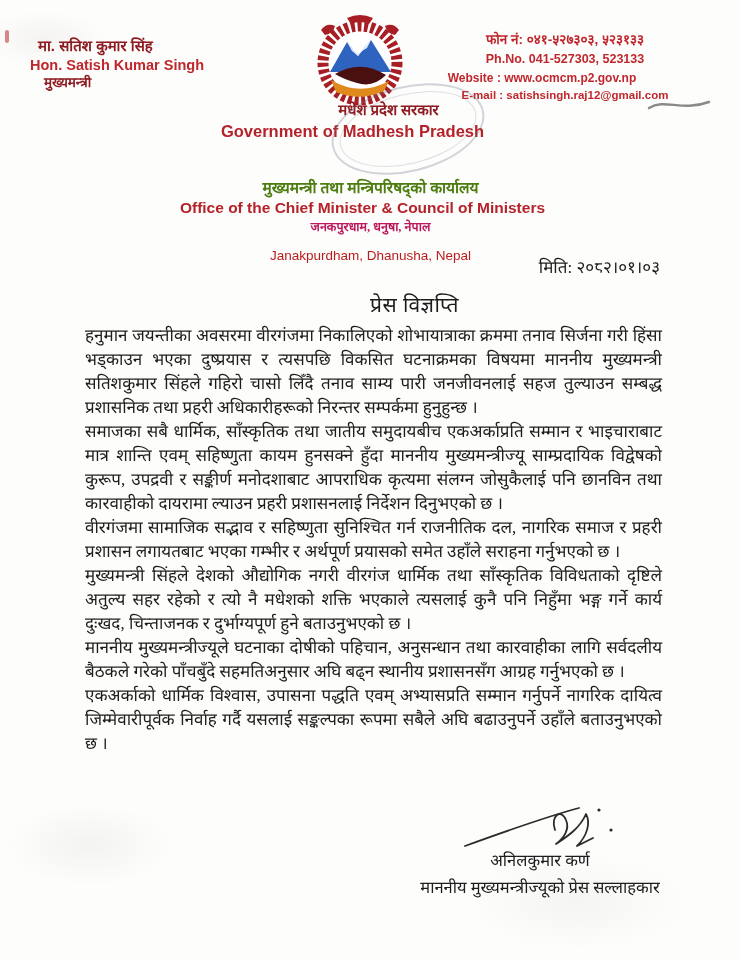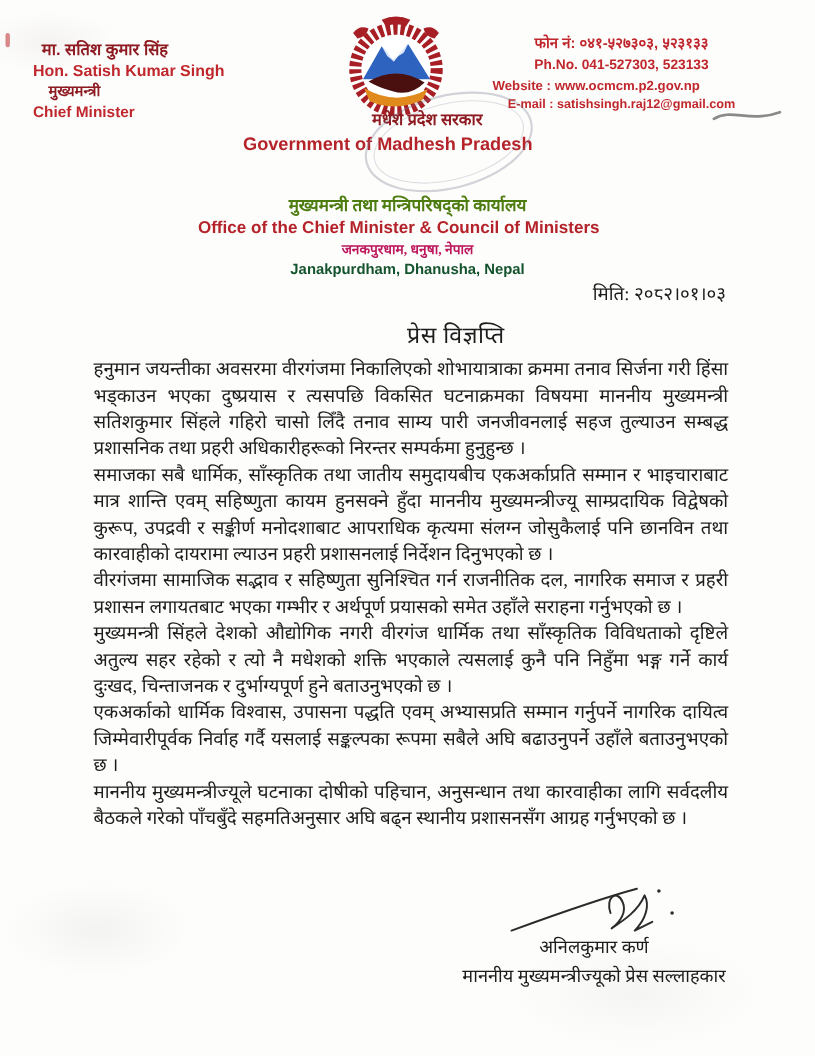--- a/index.html
+++ b/index.html
@@ -30,21 +30,21 @@
   .lh-right .email{font-size:11.5px;font-weight:bold;color:#c0272d;}
 
   .emblem{position:absolute;left:307px;top:14px;width:106px;height:102px;}
 
   .org-block{position:absolute;left:0;top:100px;width:741px;text-align:center;line-height:1.35;}
   .org-block .gov-np{font-size:15px;font-weight:bold;color:#8e1b21;transform:translateX(18px);}
   .org-block .gov-en{font-size:16.5px;font-weight:bold;color:#b5232a;font-family:"Liberation Sans",sans-serif;transform:translateX(-18px);}
   .org-block .office-np{font-size:15.5px;font-weight:bold;color:#4d7c0f;margin-top:35px;}
   .org-block .office-en{font-size:15.5px;font-weight:bold;color:#b5232a;font-family:"Liberation Sans",sans-serif;transform:translateX(-8px);}
   .org-block .place-np{font-size:12.5px;font-weight:bold;color:#be185d;}
-  .org-block .place-en{font-size:13.5px;font-weight:bold;color:#14532d;font-family:"Liberation Sans",sans-serif;}
+  .org-block .place-en{font-size:13.5px;font-weight:normal;color:#b91c1c;font-family:"Liberation Sans",sans-serif;margin-top:11px;}
   .org-block > div{display:block;}
 
   .stamp{position:absolute;left:330px;top:86px;width:152px;height:82px;border:2px solid rgba(110,115,135,.30);border-radius:50%;transform:rotate(-14deg);pointer-events:none;}
   .stamp::after{content:"";position:absolute;inset:6px;border:1px solid rgba(110,115,135,.22);border-radius:50%;}
   .pen-mark{position:absolute;right:30px;top:96px;}
   .red-tick{position:absolute;left:5px;top:30px;width:4px;height:13px;background:rgba(190,40,45,.55);border-radius:2px;}
 
   
   .date-line{position:absolute;right:81px;top:255px;font-size:17px;}
   .pr-title{position:absolute;left:0;top:290px;width:741px;text-align:center;font-size:21px;letter-spacing:.5px;padding-left:44px;}
@@ -61,21 +61,20 @@
 <body>
 
 <div class="page">
 
   <div class="red-tick"></div>
 
   <div class="lh-left">
     <div class="np-name">मा. सतिश कुमार सिंह</div>
     <div class="en-name">Hon. Satish Kumar Singh</div>
     <div class="np-title">मुख्यमन्त्री</div>
-    <div class="en-title">Chief Minister</div>
   </div>
 
   <div class="emblem">
     <svg width="106" height="102" viewBox="0 0 106 102" aria-hidden="true">
       <circle cx="53" cy="49" r="37" fill="#ffffff" stroke="#a81e25" stroke-width="11" stroke-dasharray="4 2.6"></circle>
       <circle cx="53" cy="49" r="31" fill="#ffffff"></circle>
       <path d="M14 16 q6 -8 14 -4 q-2 8 -10 9z" fill="#a81e25"></path>
       <path d="M92 16 q-6 -8 -14 -4 q2 8 10 9z" fill="#a81e25"></path>
       <path d="M40 4 q13 -6 26 0 l-4 6 q-9 -4 -18 0z" fill="#a81e25"></path>
       <polygon points="23,58 40,28 51,42 64,26 84,58" fill="#2f63c0"></polygon>
@@ -108,22 +107,22 @@
 
   <div class="date-line">मिति: २०८२।०१।०३</div>
 
   <div class="pr-title">प्रेस विज्ञप्ति</div>
 
   <div class="body-text">
     <p>हनुमान जयन्तीका अवसरमा वीरगंजमा निकालिएको शोभायात्राका क्रममा तनाव सिर्जना गरी हिंसा भड्काउन भएका दुष्प्रयास र त्यसपछि विकसित घटनाक्रमका विषयमा माननीय मुख्यमन्त्री सतिशकुमार सिंहले गहिरो चासो लिँदै तनाव साम्य पारी जनजीवनलाई सहज तुल्याउन सम्बद्ध प्रशासनिक तथा प्रहरी अधिकारीहरूको निरन्तर सम्पर्कमा हुनुहुन्छ ।</p>
     <p>समाजका सबै धार्मिक, साँस्कृतिक तथा जातीय समुदायबीच एकअर्काप्रति सम्मान र भाइचाराबाट मात्र शान्ति एवम् सहिष्णुता कायम हुनसक्ने हुँदा माननीय मुख्यमन्त्रीज्यू साम्प्रदायिक विद्वेषको कुरूप, उपद्रवी र सङ्कीर्ण मनोदशाबाट आपराधिक कृत्यमा संलग्न जोसुकैलाई पनि छानविन तथा कारवाहीको दायरामा ल्याउन प्रहरी प्रशासनलाई निर्देशन दिनुभएको छ ।</p>
     <p>वीरगंजमा सामाजिक सद्भाव र सहिष्णुता सुनिश्चित गर्न राजनीतिक दल, नागरिक समाज र प्रहरी प्रशासन लगायतबाट भएका गम्भीर र अर्थपूर्ण प्रयासको समेत उहाँले सराहना गर्नुभएको छ ।</p>
     <p>मुख्यमन्त्री सिंहले देशको औद्योगिक नगरी वीरगंज धार्मिक तथा साँस्कृतिक विविधताको दृष्टिले अतुल्य सहर रहेको र त्यो नै मधेशको शक्ति भएकाले त्यसलाई कुनै पनि निहुँमा भङ्ग गर्ने कार्य दुःखद, चिन्ताजनक र दुर्भाग्यपूर्ण हुने बताउनुभएको छ ।</p>
+    <p>माननीय मुख्यमन्त्रीज्यूले घटनाका दोषीको पहिचान, अनुसन्धान तथा कारवाहीका लागि सर्वदलीय बैठकले गरेको पाँचबुँदे सहमतिअनुसार अघि बढ्न स्थानीय प्रशासनसँग आग्रह गर्नुभएको छ ।</p>
     <p>एकअर्काको धार्मिक विश्वास, उपासना पद्धति एवम् अभ्यासप्रति सम्मान गर्नुपर्ने नागरिक दायित्व जिम्मेवारीपूर्वक निर्वाह गर्दै यसलाई सङ्कल्पका रूपमा सबैले अघि बढाउनुपर्ने उहाँले बताउनुभएको छ ।</p>
-    <p>माननीय मुख्यमन्त्रीज्यूले घटनाका दोषीको पहिचान, अनुसन्धान तथा कारवाहीका लागि सर्वदलीय बैठकले गरेको पाँचबुँदे सहमतिअनुसार अघि बढ्न स्थानीय प्रशासनसँग आग्रह गर्नुभएको छ ।</p>
   </div>
 
   <div class="sign-block">
     <svg class="sign-scribble" width="190" height="52" viewBox="0 0 190 52" aria-hidden="true">
       <path d="M6 46 C50 30 90 16 120 8" fill="none" stroke="#2b2b2b" stroke-width="1.8" stroke-linecap="round"></path>
       <path d="M96 30 c-5 -14 6 -22 11 -10 c4 9 -2 18 -10 24 c12 -8 24 -16 30 -30 c5 9 1 22 -9 32 l16 -8" fill="none" stroke="#2b2b2b" stroke-width="1.8" stroke-linecap="round" stroke-linejoin="round"></path>
       <circle cx="140" cy="10" r="1.6" fill="#2b2b2b"></circle>
       <circle cx="152" cy="30" r="1.6" fill="#2b2b2b"></circle>
     </svg>
     <div class="sign-name">अनिलकुमार कर्ण</div>

